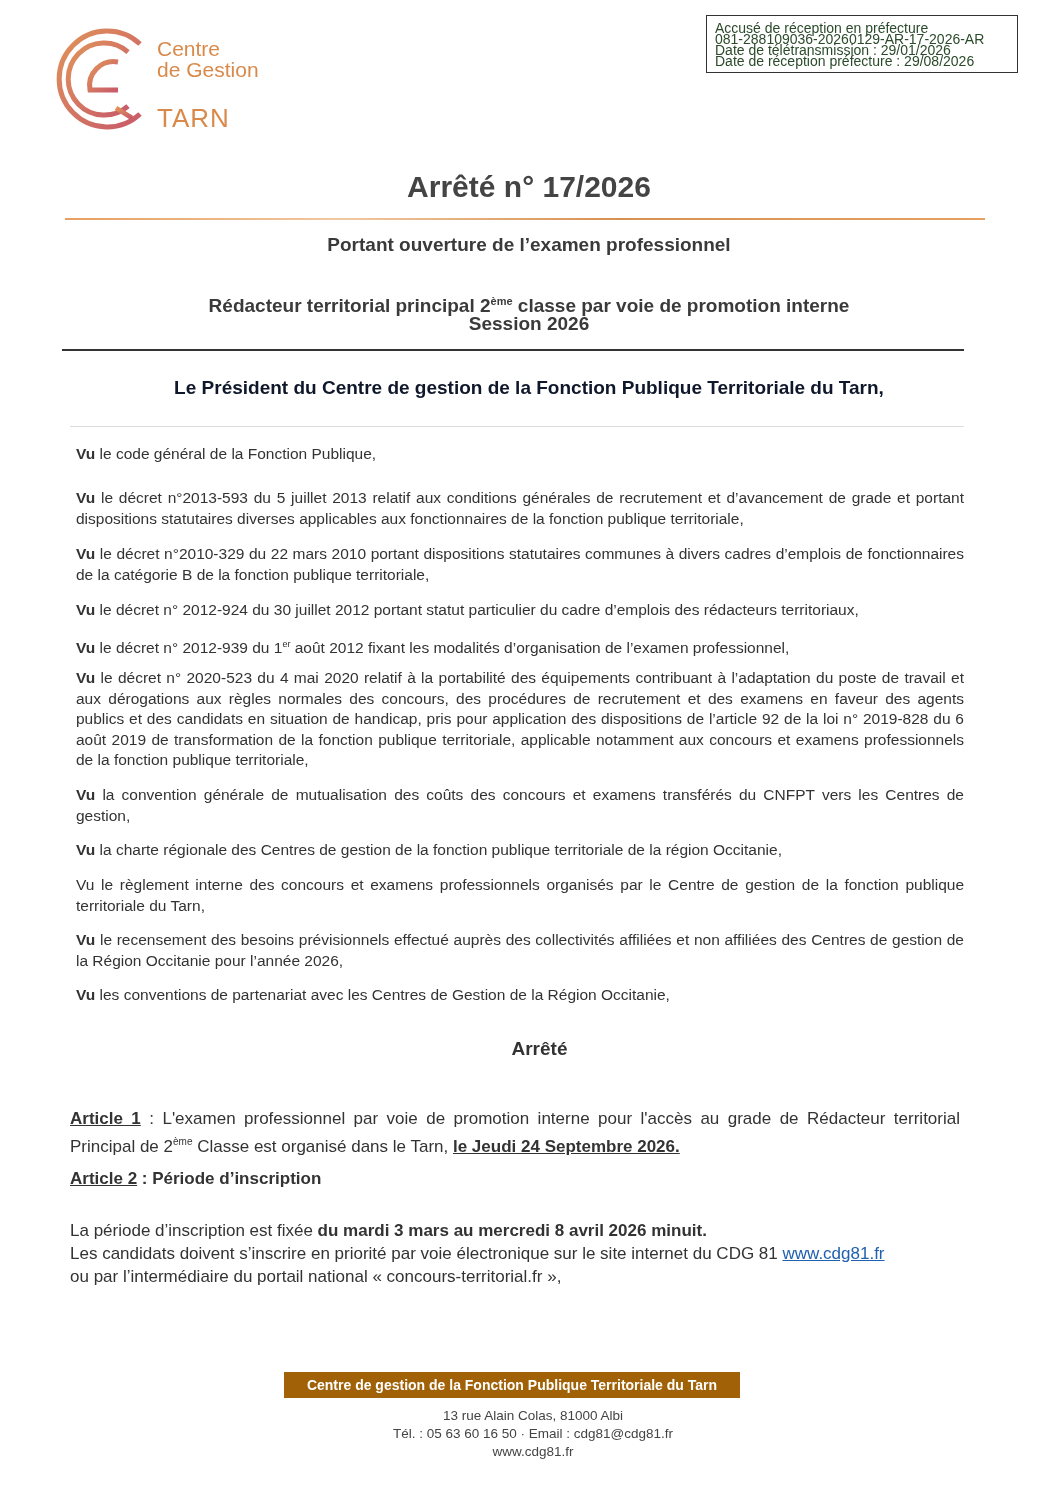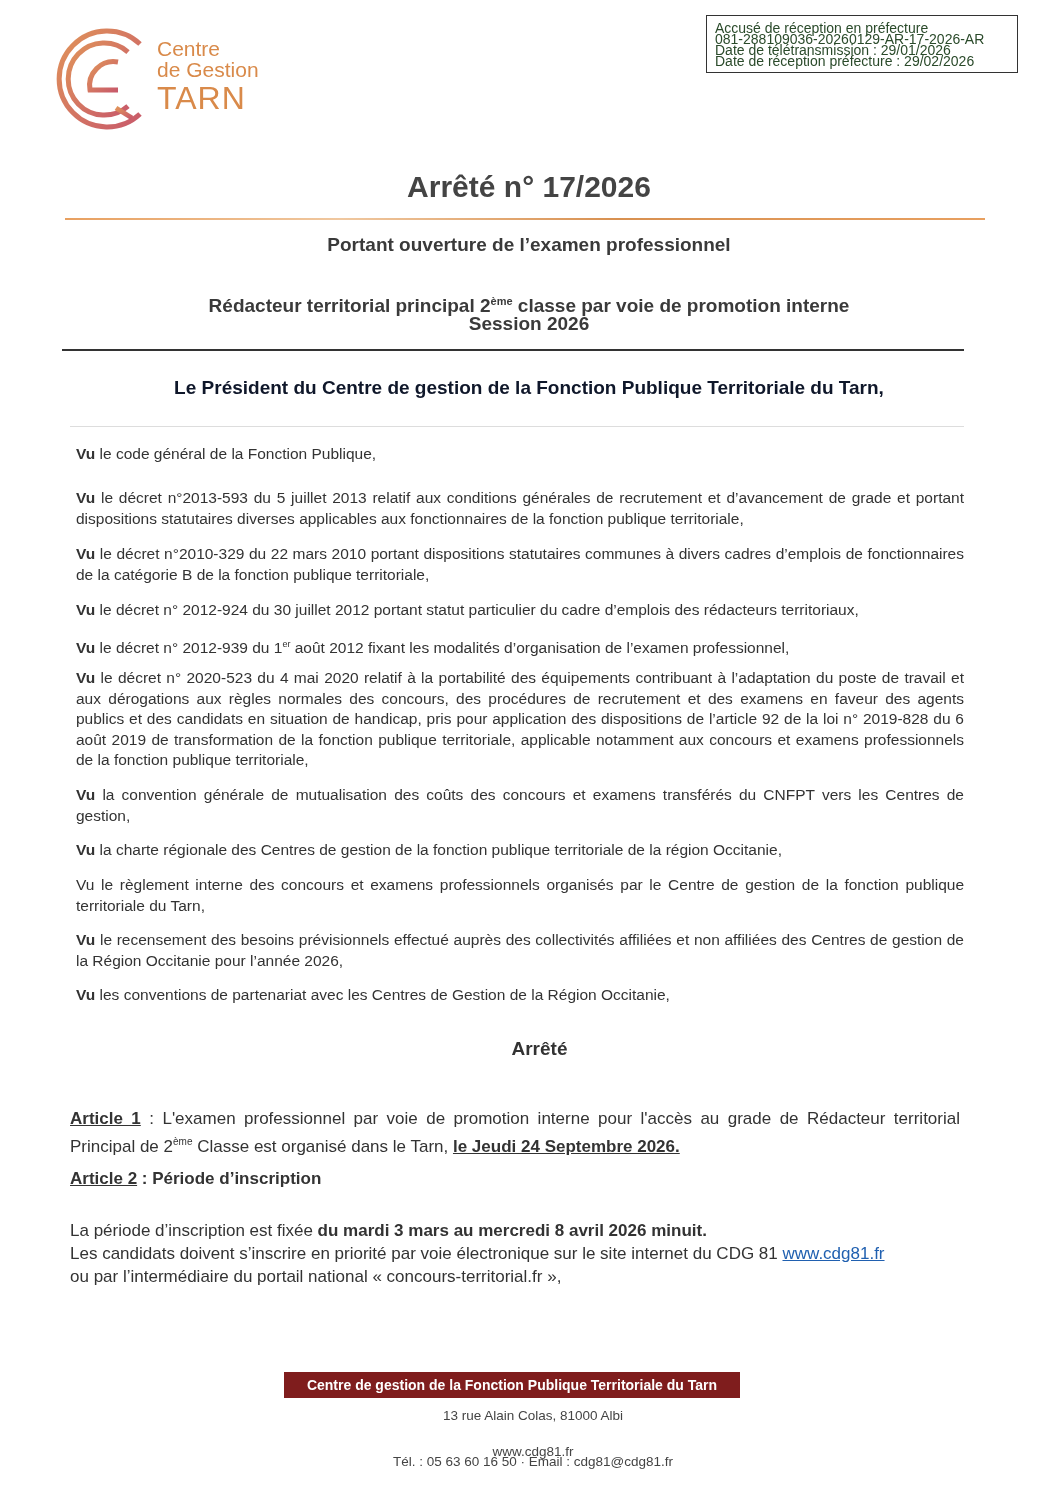--- a/index.html
+++ b/index.html
@@ -3,21 +3,21 @@
 <meta charset="utf-8">
 <style>
   html, body { margin: 0; padding: 0; background: #ffffff; }
   body {
     width: 1058px; height: 1496px; position: relative; overflow: hidden;
     font-family: "Liberation Sans", sans-serif; color: #2b2b2b;
   }
   .logo { position: absolute; left: 40px; top: 22px; width: 260px; height: 110px; }
   .logo svg { position: absolute; left: 0; top: 0; }
   .logo-text { position: absolute; left: 117px; top: 16px; color: #d98a4a; font-size: 21px; line-height: 21px; }
-  .logo-text .tarn { display: block; font-size: 32px; margin-top: 8px; letter-spacing: 1px; }
+  .logo-text .tarn { display: block; font-size: 26px; margin-top: 28px; letter-spacing: 1px; }
   .stamp {
     position: absolute; left: 706px; top: 15px; width: 312px; height: 58px;
     border: 1.5px solid #333; box-sizing: border-box; padding: 7px 8px 0 8px;
     font-size: 14px; line-height: 11px; color: #2a4a2a;
   }
   .title { position: absolute; left: 0; right: 0; top: 170px; text-align: center; font-size: 30px; font-weight: bold; color: #444; }
   .rule-orange { position: absolute; left: 65px; width: 920px; top: 218px; height: 2px;
     background: linear-gradient(to right, #e8a060, #f0c8a0 30%, #d89050 60%, #e8a060); }
   .subtitle { position: absolute; left: 0; right: 0; text-align: center; font-size: 19px; font-weight: bold; color: #3a3a3a; }
   .subtitle sup { font-size: 11px; }
@@ -28,21 +28,21 @@
   .vu b { font-weight: bold; }
   .vu sup { font-size: 9px; }
   .arrete-h { position: absolute; left: 0; right: 0; top: 1038px; text-align: center; font-size: 19px; font-weight: bold; color: #333; padding-left: 21px; }
   .art { position: absolute; left: 70px; width: 890px; font-size: 17px; line-height: 23px; color: #333; text-align: justify; }
   .art .lbl { font-weight: bold; text-decoration: underline; }
   .art sup { font-size: 10px; }
   .art .date { font-weight: bold; text-decoration: underline; }
   .link { color: #2060b0; text-decoration: underline; }
   .footer-band {
     position: absolute; left: 284px; top: 1372px; width: 456px; height: 26px;
-    background: #7f1d1d; color: #fff; font-weight: bold; font-size: 14px; line-height: 26px; text-align: center;
+    background: #a16207; color: #fff; font-weight: bold; font-size: 14px; line-height: 26px; text-align: center;
   }
   .footer-line { position: absolute; left: 0; right: 0; text-align: center; font-size: 13.5px; color: #444; padding-left: 8px; }
 </style>
 </head>
 <body>
 
 <div class="logo">
   <svg width="110" height="110" viewBox="0 0 110 110">
     <defs>
       <linearGradient id="lg" x1="0" y1="0" x2="1" y2="1">
@@ -59,21 +59,21 @@
     <span>Centre</span><br>
     <span>de Gestion</span>
     <span class="tarn">TARN</span>
   </div>
 </div>
 
 <div class="stamp">
   <div>Accusé de réception en préfecture</div>
   <div>081-288109036-20260129-AR-17-2026-AR</div>
   <div>Date de télétransmission : 29/01/2026</div>
-  <div>Date de réception préfecture : 29/02/2026</div>
+  <div>Date de réception préfecture : 29/08/2026</div>
 </div>
 
 <div class="title">Arrêté n° 17/2026</div>
 <div class="rule-orange"></div>
 
 <div class="subtitle" style="top:234px;">Portant ouverture de l’examen professionnel</div>
 <div class="subtitle" style="top:275px;margin-top:20px;"><span>Rédacteur territorial principal 2</span><sup>ème</sup><span> classe par voie de promotion interne</span></div>
 <div class="subtitle" style="top:313px;">Session 2026</div>
 <div class="rule-dark"></div>
 
@@ -99,14 +99,14 @@
 <div class="art" style="top:1167px;"><span class="lbl">Article 2</span><b> : Période d’inscription</b></div>
 
 <div class="art" style="top:1219px; text-align:left;">
   <div><span>La période d’inscription est fixée </span><b>du mardi 3 mars au mercredi 8 avril 2026 minuit.</b></div>
   <div><span>Les candidats doivent s’inscrire en priorité par voie électronique sur le site internet du CDG 81 </span><a class="link">www.cdg81.fr</a></div>
   <div>ou par l’intermédiaire du portail national « concours-territorial.fr »,</div>
 </div>
 
 <div class="footer-band">Centre de gestion de la Fonction Publique Territoriale du Tarn</div>
 <div class="footer-line" style="top:1408px;">13 rue Alain Colas, 81000 Albi</div>
-<div class="footer-line" style="top:1426px;margin-top:28px;">Tél. : 05 63 60 16 50 · Email : cdg81@cdg81.fr</div>
+<div class="footer-line" style="top:1426px;">Tél. : 05 63 60 16 50 · Email : cdg81@cdg81.fr</div>
 <div class="footer-line" style="top:1444px;">www.cdg81.fr</div>
 
 </body></html>

